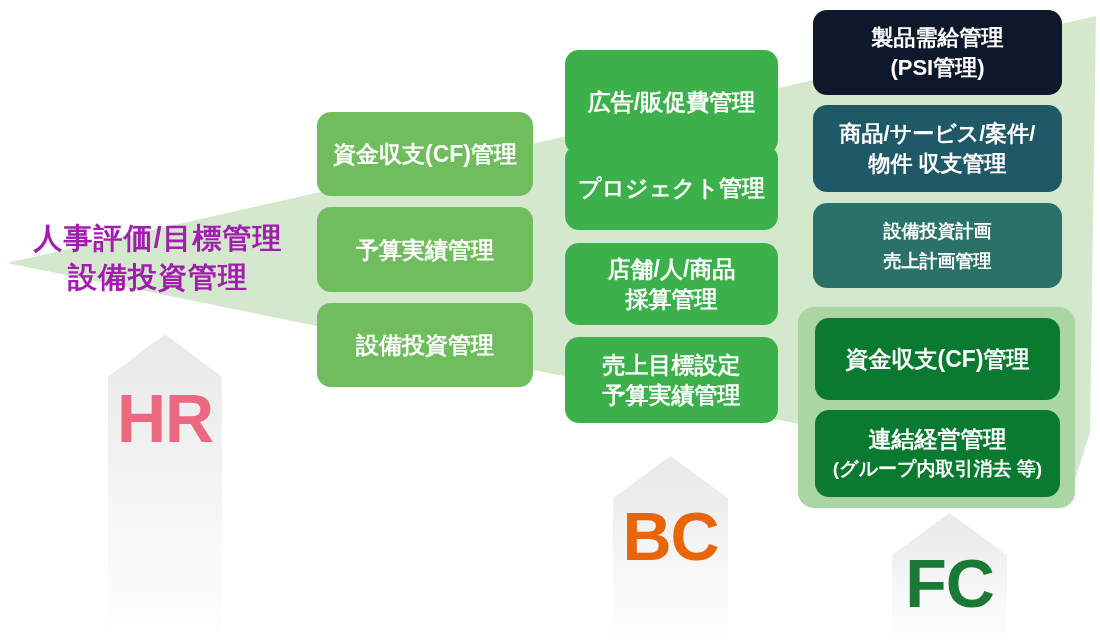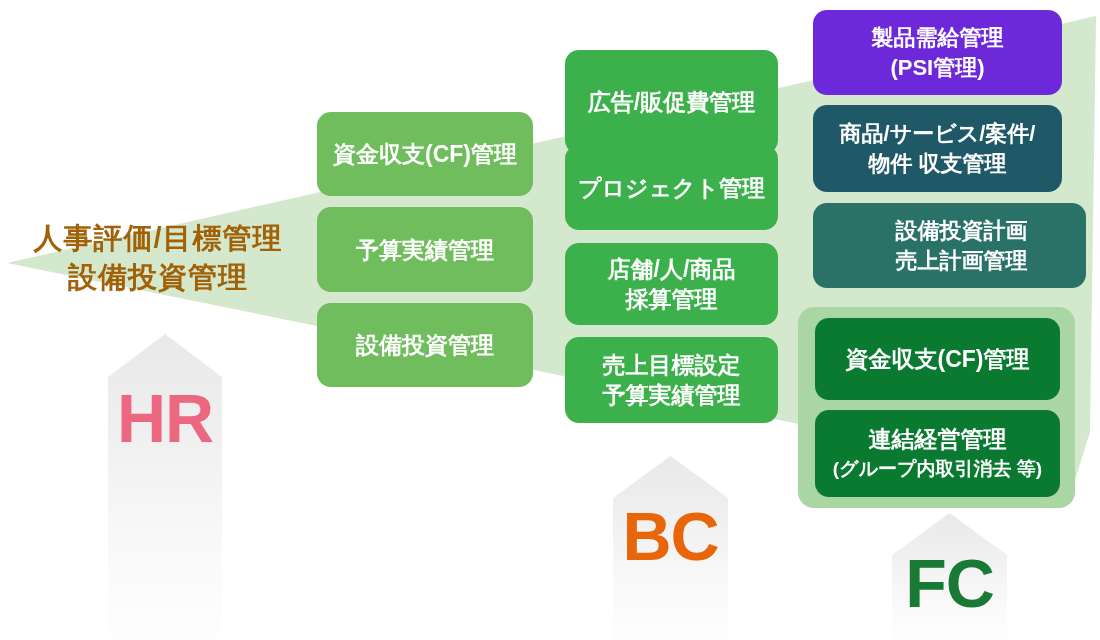--- a/index.html
+++ b/index.html
@@ -20,34 +20,34 @@
     clip-path:polygon(50% 0,100% 42px,100% 100%,0 100%,0 42px);}
   .arrow-fc{left:892px;top:513px;width:115px;height:127px;
     clip-path:polygon(50% 0,100% 42px,100% 100%,0 100%,0 42px);text-align:center;}
   .arrow-label{font-size:68px;font-weight:700;letter-spacing:-1px;line-height:1;}
   .arrow-hr .arrow-label{margin-top:50px;color:#EB6880;}
   .arrow-bc .arrow-label{margin-top:46px;color:#E8650A;}
   .arrow-fc .arrow-label{margin-top:36px;color:#187A35;}
   
   .headline{
     position:absolute;left:10px;top:219px;width:296px;z-index:3;
-    color:#a16207;font-size:29px;font-weight:700;line-height:39px;
+    color:#a21caf;font-size:29px;font-weight:700;line-height:39px;
     text-align:center;letter-spacing:1px;
   }
   
   .box{
     position:absolute;z-index:3;border-radius:14px;color:#ffffff;font-weight:700;
     display:flex;flex-direction:column;justify-content:center;align-items:center;
     text-align:center;line-height:30px;
   }
   .c-hr{background:#6FBD5D;font-size:23px;}
   .c-bc{background:#3BB04B;font-size:23px;}
-  .c-fc1{background:#6d28d9;font-size:22px;}
+  .c-fc1{background:#0f172a;font-size:22px;}
   .c-fc2{background:#1F5968;font-size:22px;}
-  .c-fc3{background:#2A7268;font-size:22px;padding-left:24px;}
+  .c-fc3{background:#2A7268;font-size:18px;}
   .c-dark{background:#0A7A30;font-size:23px;}
   .box .small{font-size:19px;}
   .hr1{left:317px;top:112px;width:216px;height:84px;}
   .hr2{left:317px;top:207px;width:216px;height:85px;}
   .hr3{left:317px;top:303px;width:216px;height:84px;}
   .bc1{left:565px;top:50px;width:213px;height:104px;}
   .bc2{left:565px;top:145px;width:213px;height:85px;}
   .bc3{left:565px;top:243px;width:213px;height:82px;}
   .bc4{left:565px;top:337px;width:213px;height:86px;}
   .fc1{left:813px;top:10px;width:249px;height:85px;}

